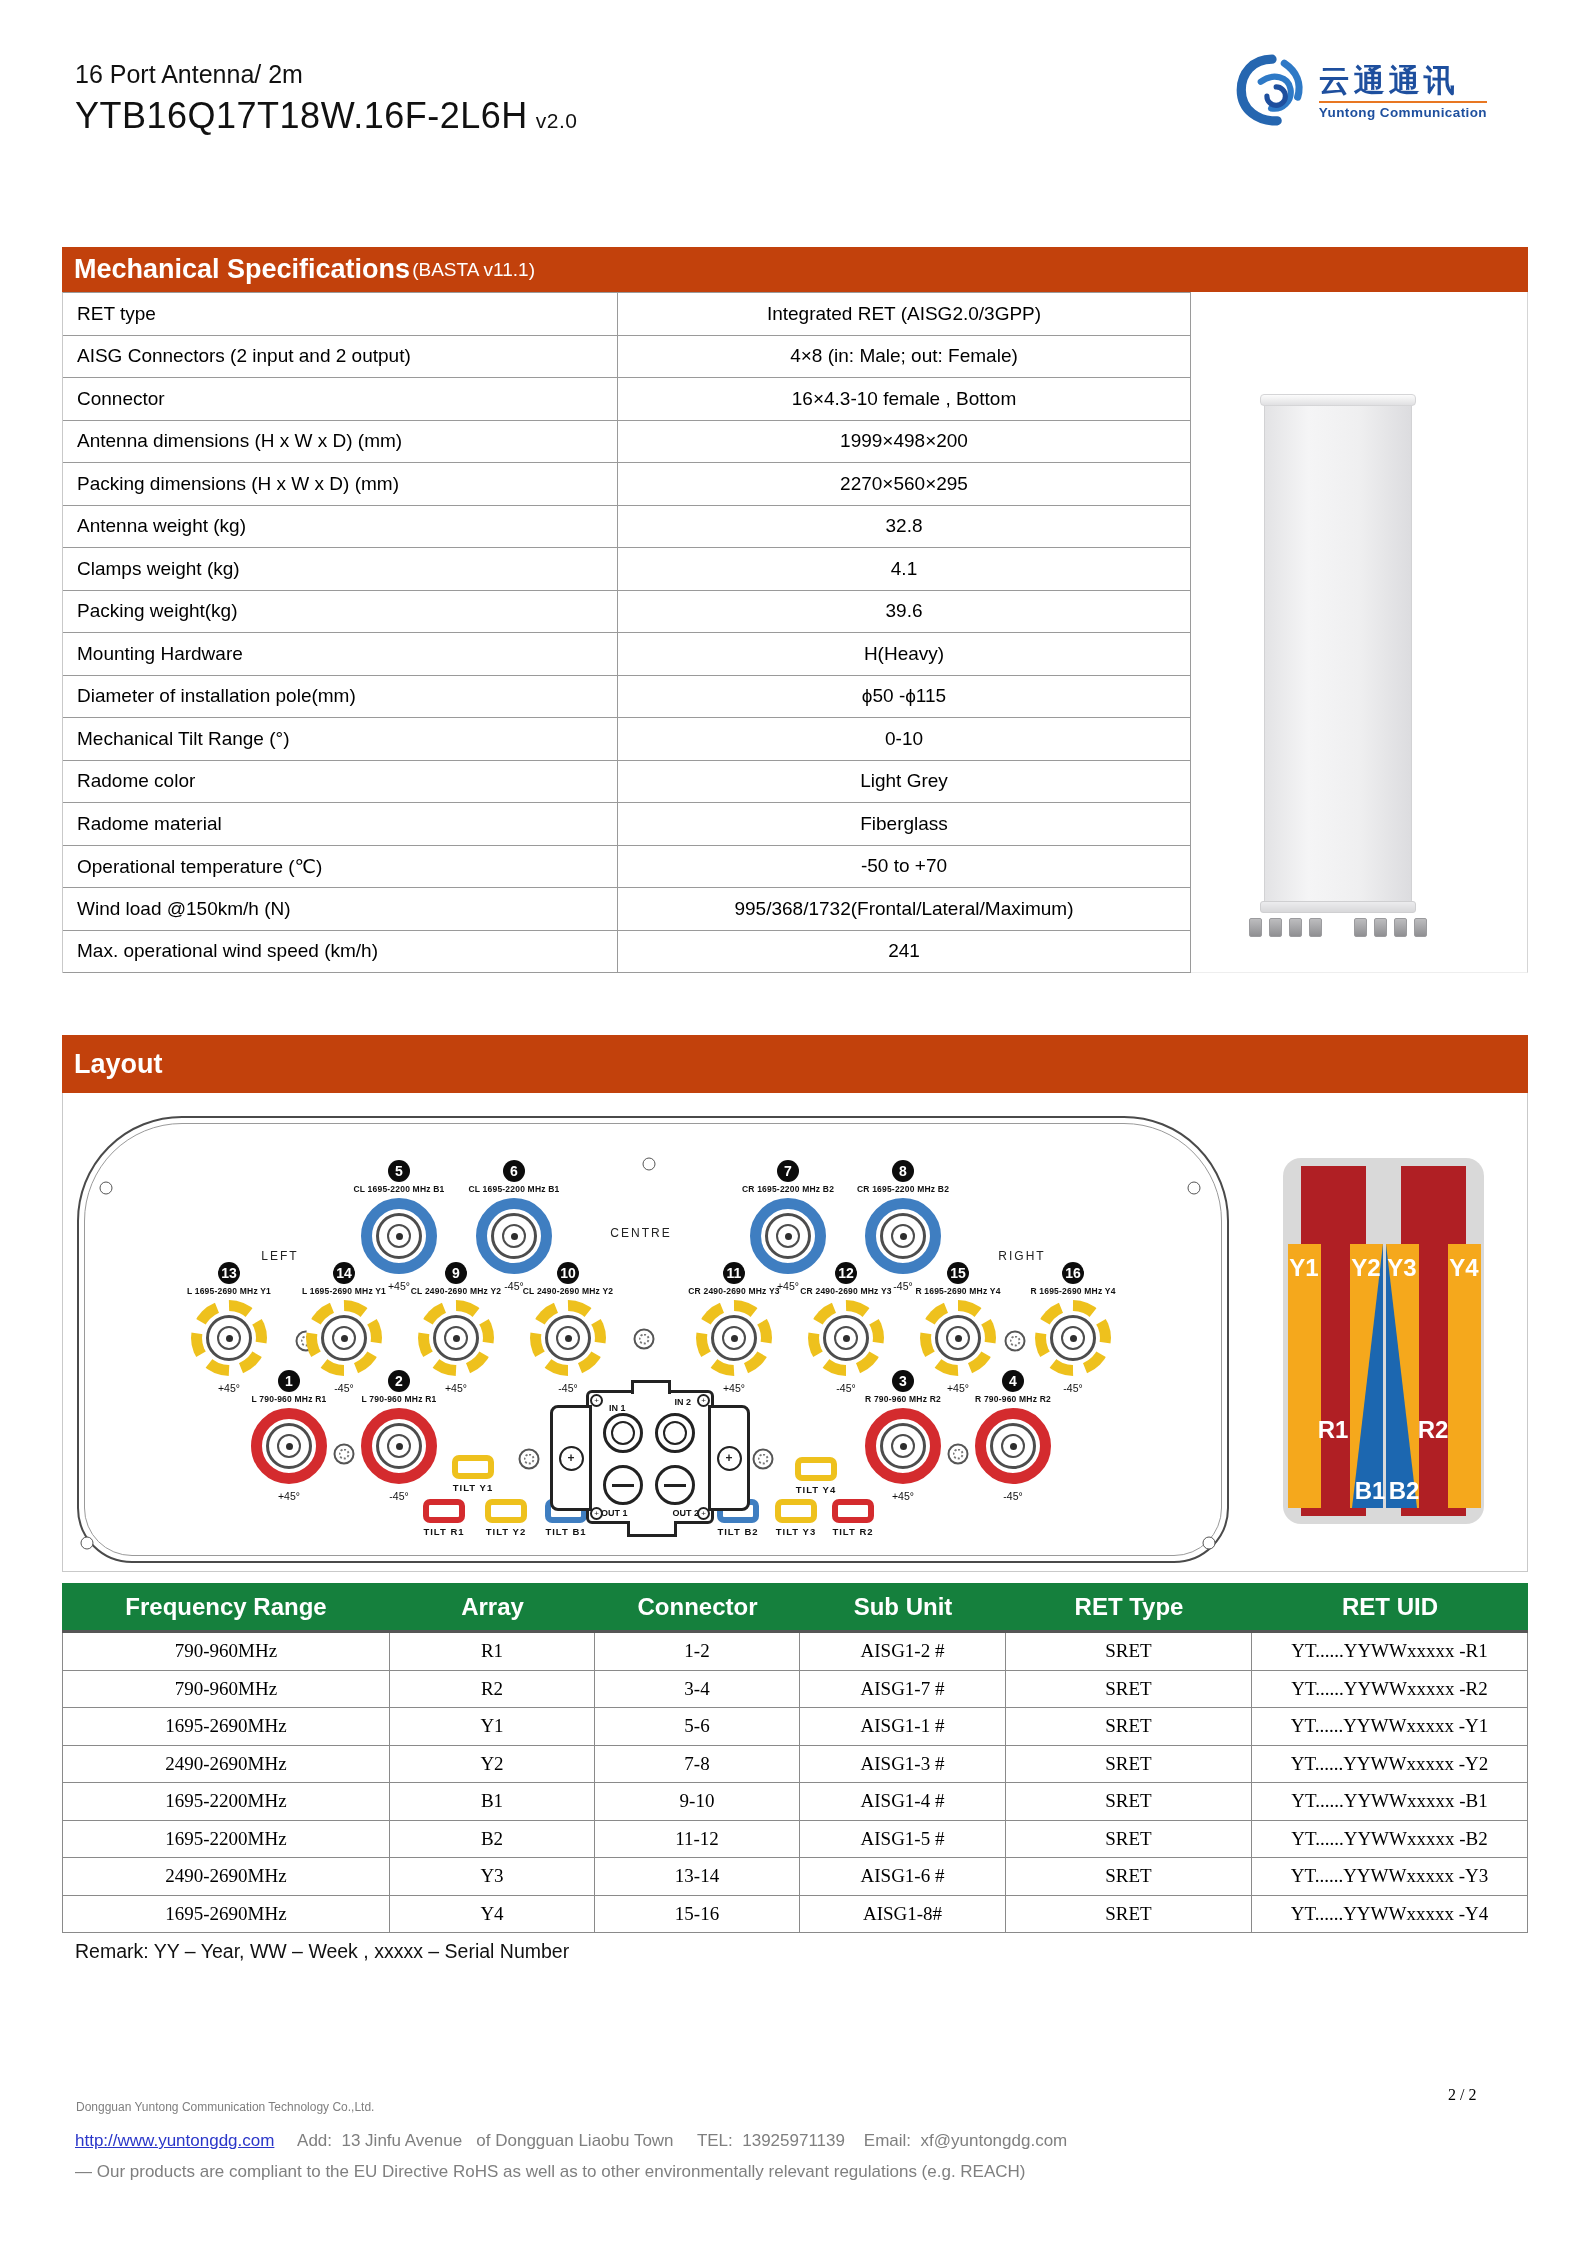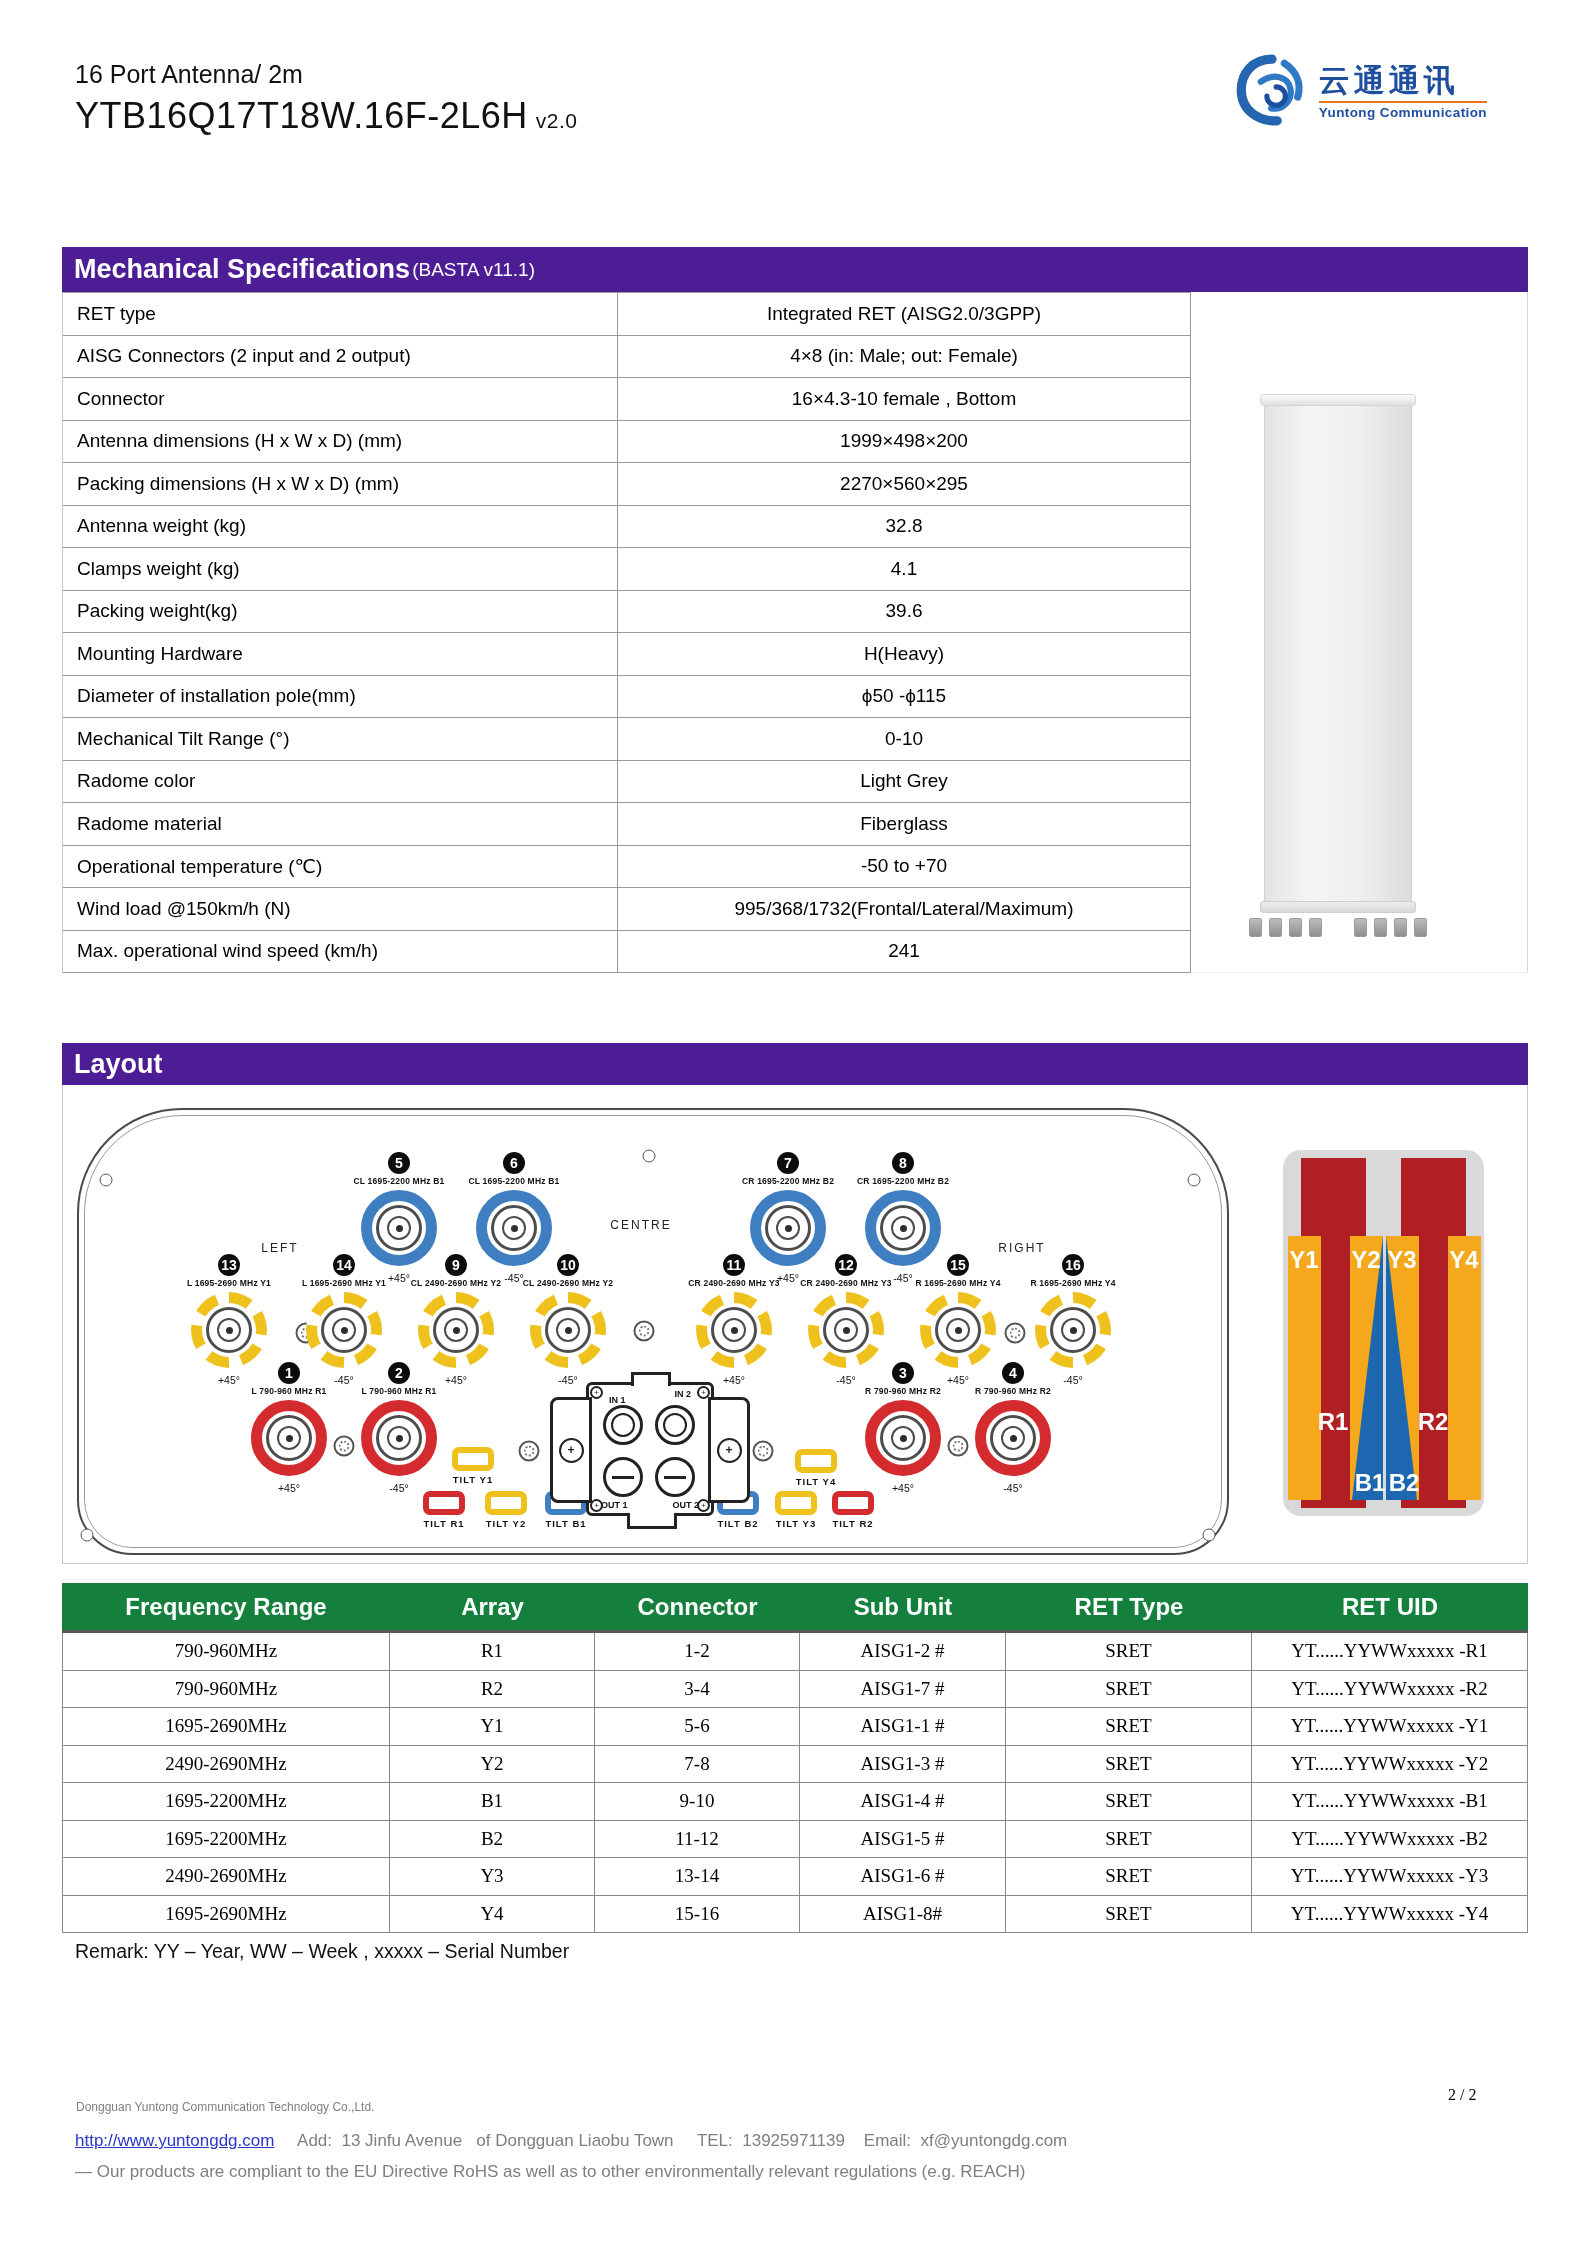--- a/index.html
+++ b/index.html
@@ -11,21 +11,21 @@
   .hdr .t1{font-size:25px;color:#111;}
   .hdr .t2{font-size:36px;color:#111;margin-top:6px;letter-spacing:0.5px;}
   .hdr .t2 .ver{font-size:21px;margin-left:8px;}
   .logo{position:absolute;right:100px;top:50px;display:flex;align-items:center;gap:8px;}
   .logo .ltxt{display:flex;flex-direction:column;}
   .logo .cn{font-size:31px;font-weight:bold;color:#1e4f9e;letter-spacing:4px;line-height:1.1;}
   .logo .rule{height:2px;background:#e87722;margin:3px 0 2px 0;}
   .logo .en{font-size:13.5px;font-weight:bold;color:#1e4f9e;letter-spacing:0.4px;}
 
   
-  .secbar{height:45px;background:#4c1d95;display:flex;align-items:center;padding-left:12px;}
+  .secbar{height:45px;background:#c2410c;display:flex;align-items:center;padding-left:12px;}
   .sectitle{color:#fff;font-weight:bold;font-size:27px;}
   .secsub{color:#fff;font-size:19px;margin-left:2px;}
 
   
   .mech{position:absolute;left:62px;top:247px;width:1466px;}
   .mech-body{position:relative;height:680px;border-right:1px solid #d5d5d5;border-bottom:1px solid #eee;}
   .mech-table{position:absolute;left:0;top:0;width:1128px;border-top:1px solid #9a9a9a;border-left:1px solid #c9c9c9;}
   .mrow{display:flex;height:42.5px;border-bottom:1px solid #9a9a9a;box-sizing:border-box;}
   .mlabel{width:555px;display:flex;align-items:center;padding-left:14px;font-size:19px;
           border-right:1px solid #9a9a9a;box-sizing:border-box;}
@@ -41,21 +41,21 @@
           background:linear-gradient(#fcfcfc,#e0e0e2);border:1px solid #d5d5d7;border-radius:4px;}
   .apanel::after{content:'';position:absolute;bottom:-10px;left:-5px;right:-5px;height:10px;
           background:linear-gradient(#ececee,#d8d8da);border:1px solid #cfcfd1;border-radius:3px;}
   .aconns{display:flex;justify-content:center;gap:7px;margin-top:14px;}
   .aconns .nub{width:11px;height:17px;background:linear-gradient(#bdbdbf,#8f8f92);
           border-radius:2px;border:1px solid #9b9b9e;}
   .aconns .gap{width:18px;}
 
   
   .laysec{position:absolute;left:62px;top:1035px;width:1466px;}
-  .laysec .secbar{height:42px;margin-top:8px;}
+  .laysec .secbar{height:58px;}
   .diagram{position:relative;height:478px;border:1px solid #c9c9c9;border-top:none;box-sizing:content-box;background:#fff;}
   .plate{position:absolute;left:14px;top:23px;width:1152px;height:447px;border:2px solid #4a4a4a;
          border-radius:105px 105px 55px 55px;box-sizing:border-box;}
   .plate::before{content:'';position:absolute;inset:5px;border:1px solid #9a9a9a;
          border-radius:98px 98px 48px 48px;}
   .regionlabel{position:absolute;transform:translate(-50%,-50%);font-size:12px;letter-spacing:2px;color:#222;}
   .hole{position:absolute;width:13px;height:13px;border:1.5px solid #555;border-radius:50%;
         background:#fff;transform:translate(-50%,-50%);box-sizing:border-box;}
   .screw{position:absolute;width:21px;height:21px;border:2px solid #555;border-radius:50%;
         background:#fff;transform:translate(-50%,-50%);box-sizing:border-box;}

